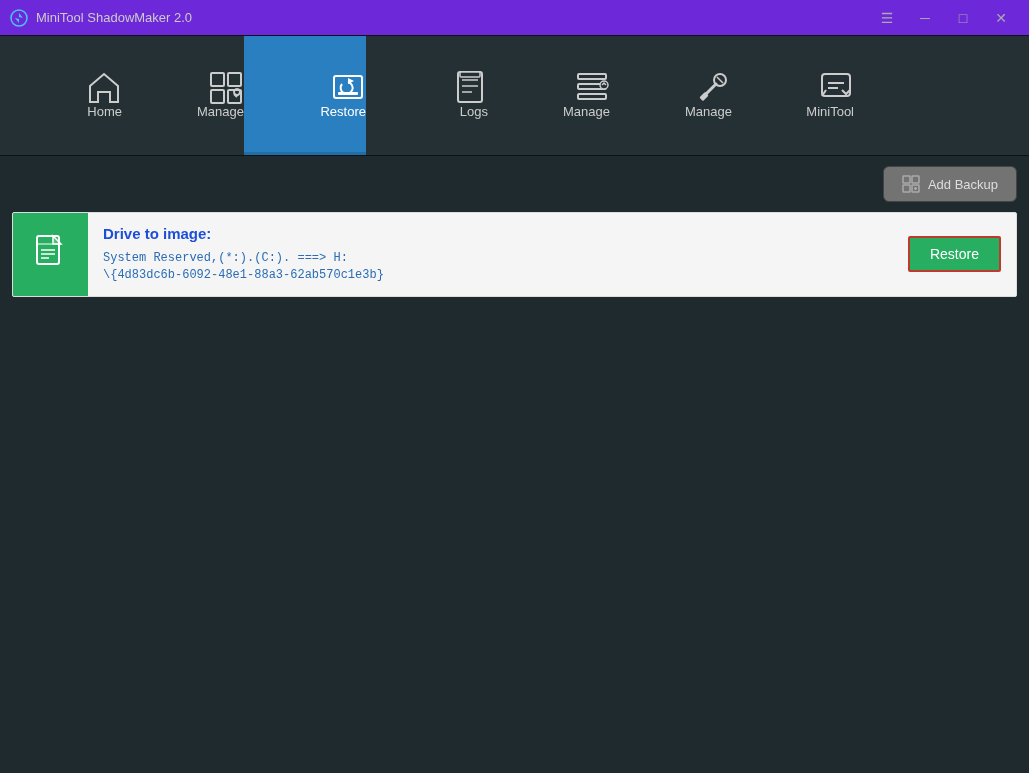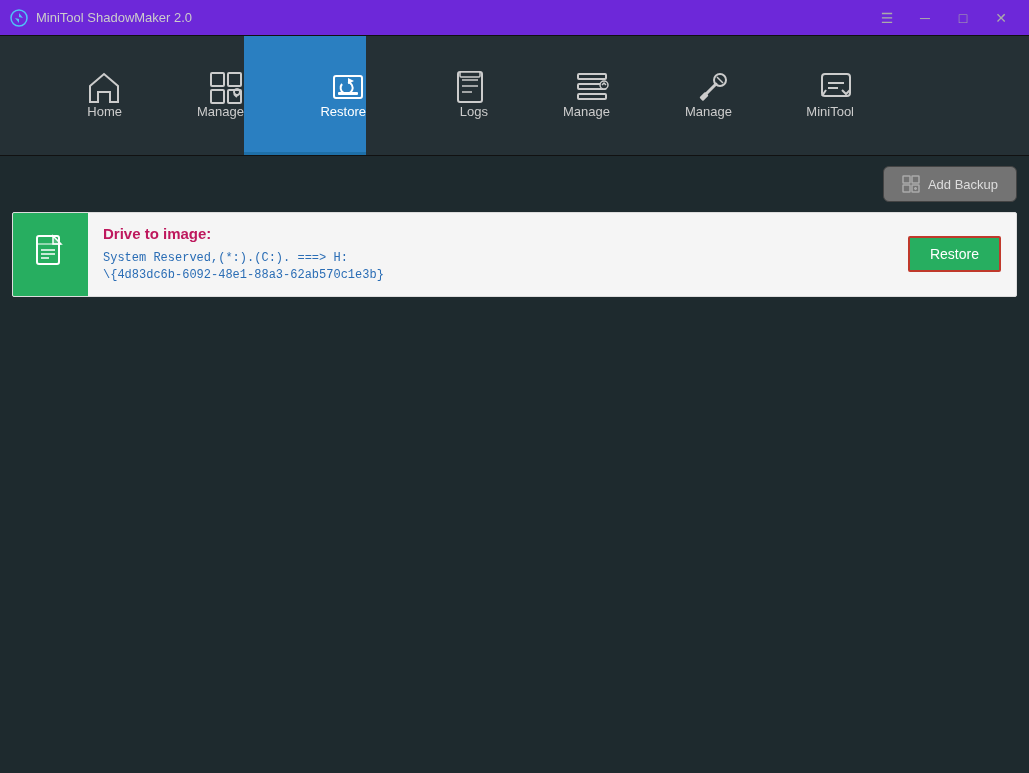--- a/index.html
+++ b/index.html
@@ -125,21 +125,21 @@
       color: #fff;
     }
     .backup-card-body {
       flex: 1;
       padding: 12px 15px;
       color: #222;
     }
     .backup-card-title {
       font-size: 15px;
       font-weight: 600;
-      color: #be185d;
+      color: #1d4ed8;
       margin-bottom: 8px;
     }
     .backup-card-path {
       font-size: 12px;
       color: #2a6db5;
       line-height: 1.4;
       font-family: Liberation Mono, monospace;
     }
     .backup-card-actions {
       display: flex;

